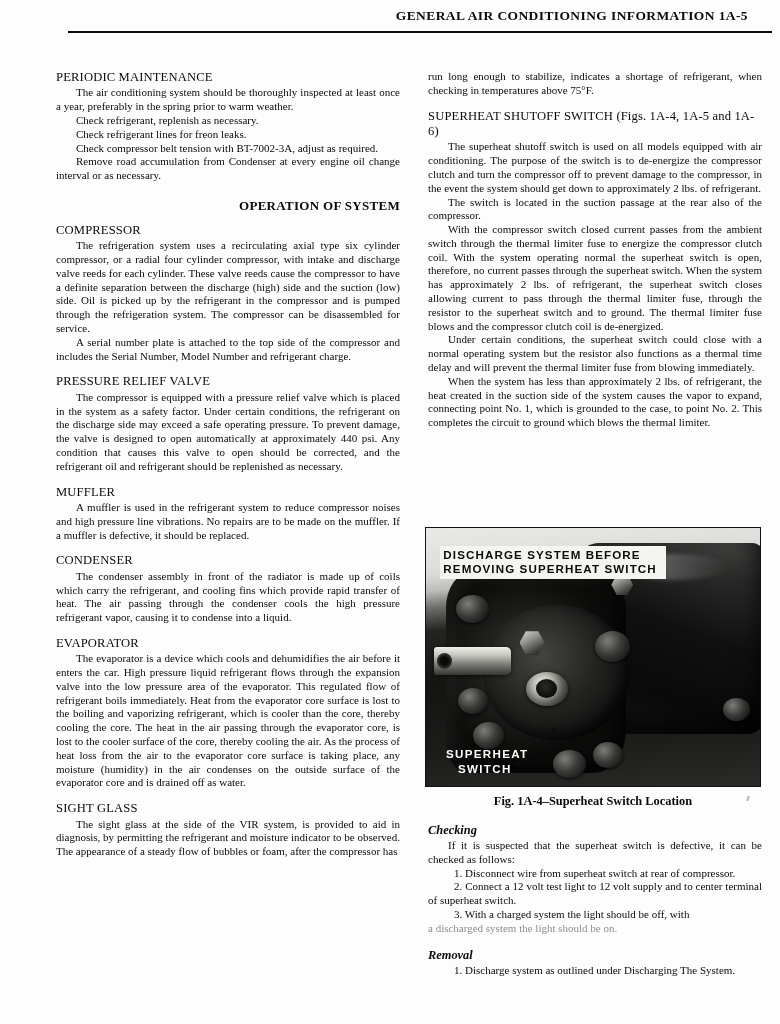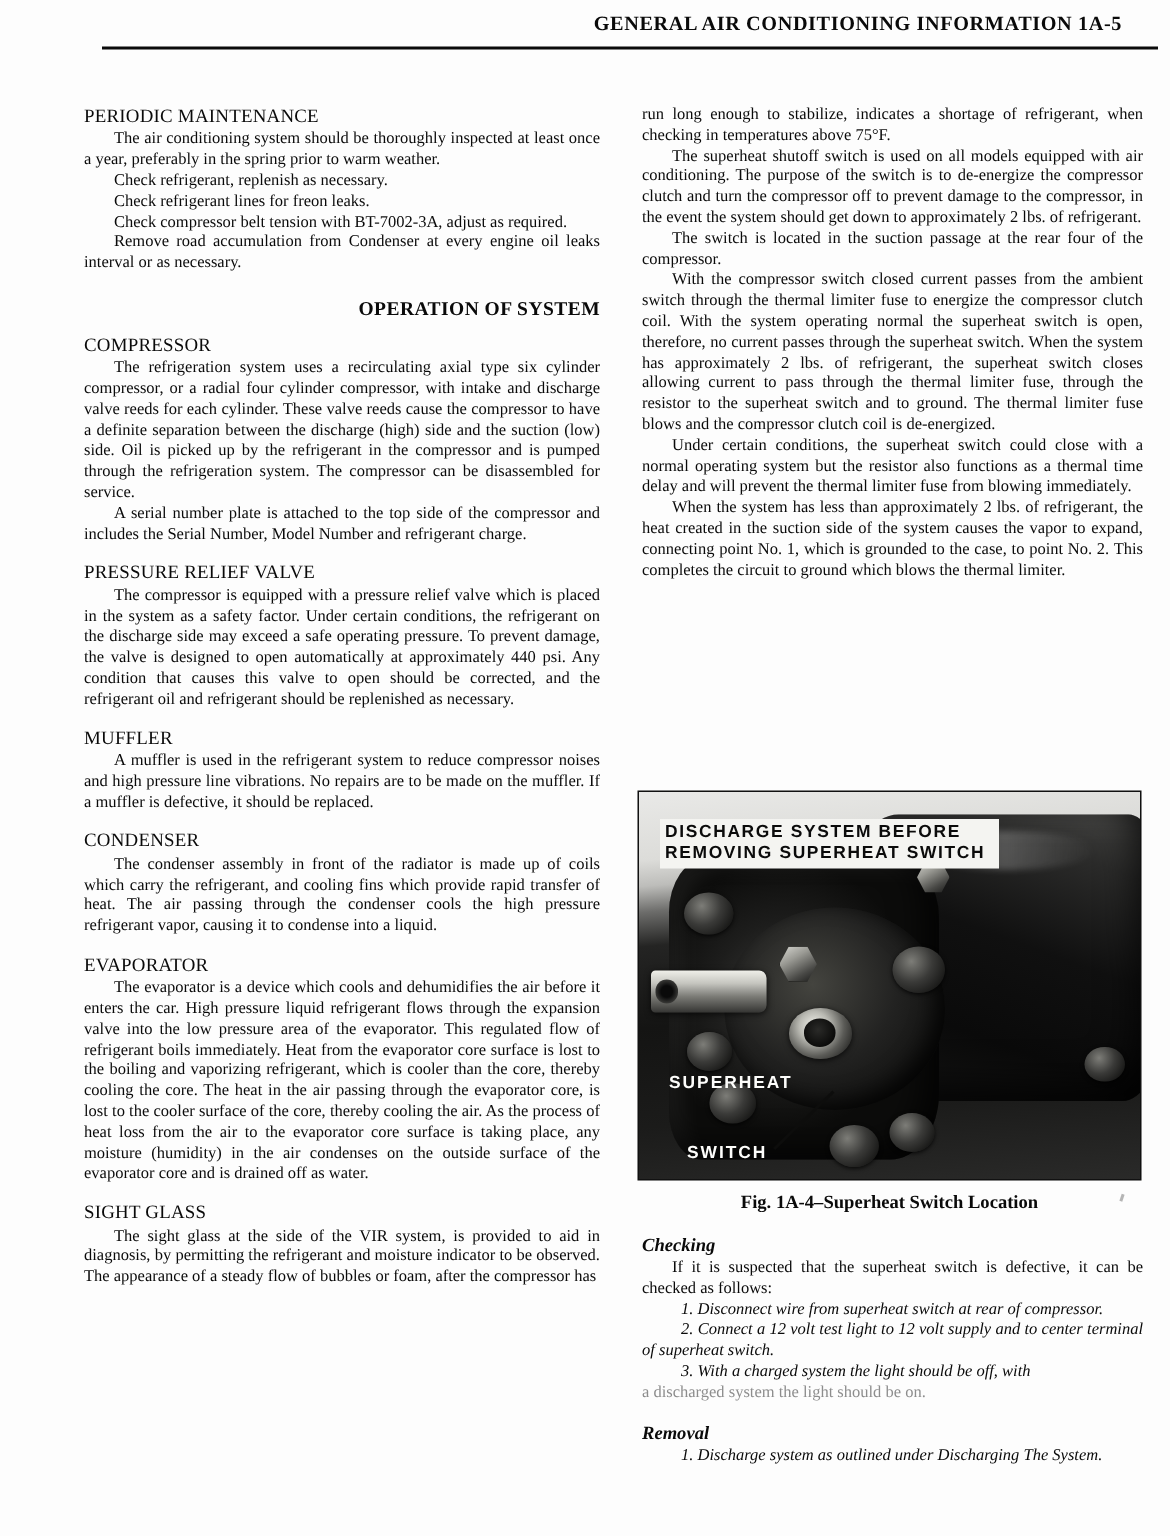--- a/index.html
+++ b/index.html
@@ -87,21 +87,21 @@
   p.body {
     margin: 0;
     font-size: 11px;
     line-height: 1.255;
     text-align: justify;
     text-justify: inter-word;
     text-indent: 20px;
     hyphens: none;
   }
   p.body.noindent { text-indent: 0; }
-  p.body.num { text-indent: 26px; font-style: italic; }
+  p.body.num { text-indent: 26px; }
   p.body + p.body { margin-top: 0; }
   .faded { color: #8d8d8d; }
 
   
   .figure {
     position: absolute;
     left: 425px;
     top: 527px;
     width: 336px;
   }
@@ -275,21 +275,21 @@
   </div>
   <div class="head-rule"></div>
 
   <div class="col col-left">
 
     <h2 class="h-sec">PERIODIC MAINTENANCE</h2>
     <p class="body">The air conditioning system should be thoroughly inspected at least once a year, preferably in the spring prior to warm weather.</p>
     <p class="body">Check refrigerant, replenish as necessary.</p>
     <p class="body">Check refrigerant lines for freon leaks.</p>
     <p class="body">Check compressor belt tension with BT-7002-3A, adjust as required.</p>
-    <p class="body">Remove road accumulation from Condenser at every engine oil leaks interval or as necessary.</p>
+    <p class="body">Remove road accumulation from Condenser at every engine oil change interval or as necessary.</p>
 
     <h2 class="h-center">OPERATION OF SYSTEM</h2>
 
     <h2 class="h-sec">COMPRESSOR</h2>
     <p class="body">The refrigeration system uses a recirculating axial type six cylinder compressor, or a radial four cylinder compressor, with intake and discharge valve reeds for each cylinder. These valve reeds cause the compressor to have a definite separation between the discharge (high) side and the suction (low) side. Oil is picked up by the refrigerant in the compressor and is pumped through the refrigeration system. The compressor can be disassembled for service.</p>
     <p class="body">A serial number plate is attached to the top side of the compressor and includes the Serial Number, Model Number and refrigerant charge.</p>
 
     <h2 class="h-sec spaced">PRESSURE RELIEF VALVE</h2>
     <p class="body">The compressor is equipped with a pressure relief valve which is placed in the system as a safety factor. Under certain conditions, the refrigerant on the discharge side may exceed a safe operating pressure. To prevent damage, the valve is designed to open automatically at approximately 440 psi. Any condition that causes this valve to open should be corrected, and the refrigerant oil and refrigerant should be replenished as necessary.</p>
 
@@ -302,22 +302,23 @@
     <h2 class="h-sec spaced">EVAPORATOR</h2>
     <p class="body">The evaporator is a device which cools and dehumidifies the air before it enters the car. High pressure liquid refrigerant flows through the expansion valve into the low pressure area of the evaporator. This regulated flow of refrigerant boils immediately. Heat from the evaporator core surface is lost to the boiling and vaporizing refrigerant, which is cooler than the core, thereby cooling the core. The heat in the air passing through the evaporator core, is lost to the cooler surface of the core, thereby cooling the air. As the process of heat loss from the air to the evaporator core surface is taking place, any moisture (humidity) in the air condenses on the outside surface of the evaporator core and is drained off as water.</p>
 
     <h2 class="h-sec spaced">SIGHT GLASS</h2>
     <p class="body">The sight glass at the side of the VIR system, is provided to aid in diagnosis, by permitting the refrigerant and moisture indicator to be observed. The appearance of a steady flow of bubbles or foam, after the compressor has</p>
   </div>
 
   <div class="col col-right">
     <p class="body noindent">run long enough to stabilize, indicates a shortage of refrigerant, when checking in temperatures above 75°F.</p>
 
+    <h2 class="h-sec spaced">SUPERHEAT SHUTOFF SWITCH (Figs. 1A-4, 1A-5 and 1A-6)</h2>
     <p class="body">The superheat shutoff switch is used on all models equipped with air conditioning. The purpose of the switch is to de-energize the compressor clutch and turn the compressor off to prevent damage to the compressor, in the event the system should get down to approximately 2 lbs. of refrigerant.</p>
-    <p class="body">The switch is located in the suction passage at the rear four of the compressor.</p>
+    <p class="body">The switch is located in the suction passage at the rear also of the compressor.</p>
     <p class="body">With the compressor switch closed current passes from the ambient switch through the thermal limiter fuse to energize the compressor clutch coil. With the system operating normal the superheat switch is open, therefore, no current passes through the superheat switch. When the system has approximately 2 lbs. of refrigerant, the superheat switch closes allowing current to pass through the thermal limiter fuse, through the resistor to the superheat switch and to ground. The thermal limiter fuse blows and the compressor clutch coil is de-energized.</p>
     <p class="body">Under certain conditions, the superheat switch could close with a normal operating system but the resistor also functions as a thermal time delay and will prevent the thermal limiter fuse from blowing immediately.</p>
     <p class="body">When the system has less than approximately 2 lbs. of refrigerant, the heat created in the suction side of the system causes the vapor to expand, connecting point No. 1, which is grounded to the case, to point No. 2. This completes the circuit to ground which blows the thermal limiter.</p>
   </div>
 
   <div class="figure">
     <div class="figure-frame">
       <div class="photo">
         <div class="cyl"></div>
         <div class="cyl-hi"></div>
@@ -343,21 +344,21 @@
 
         <div class="leader" style="left:27%; top:92%; width:16.5%; height:1.8px; transform: rotate(-44deg);"></div>
 
         <div class="callout top">
           <div>DISCHARGE SYSTEM BEFORE</div>
           <div>REMOVING SUPERHEAT SWITCH</div>
         </div>
 
         <div class="callout bottom">
           <div>SUPERHEAT</div>
-          <div style="padding-left:12px;margin-top:32px;">SWITCH</div>
+          <div style="padding-left:12px;">SWITCH</div>
         </div>
       </div>
     </div>
     <div class="fig-caption">
       <span>Fig. 1A-4–Superheat Switch Location</span>
       <span class="caption-speck"></span>
     </div>
   </div>
 
   <div class="below-figure">

